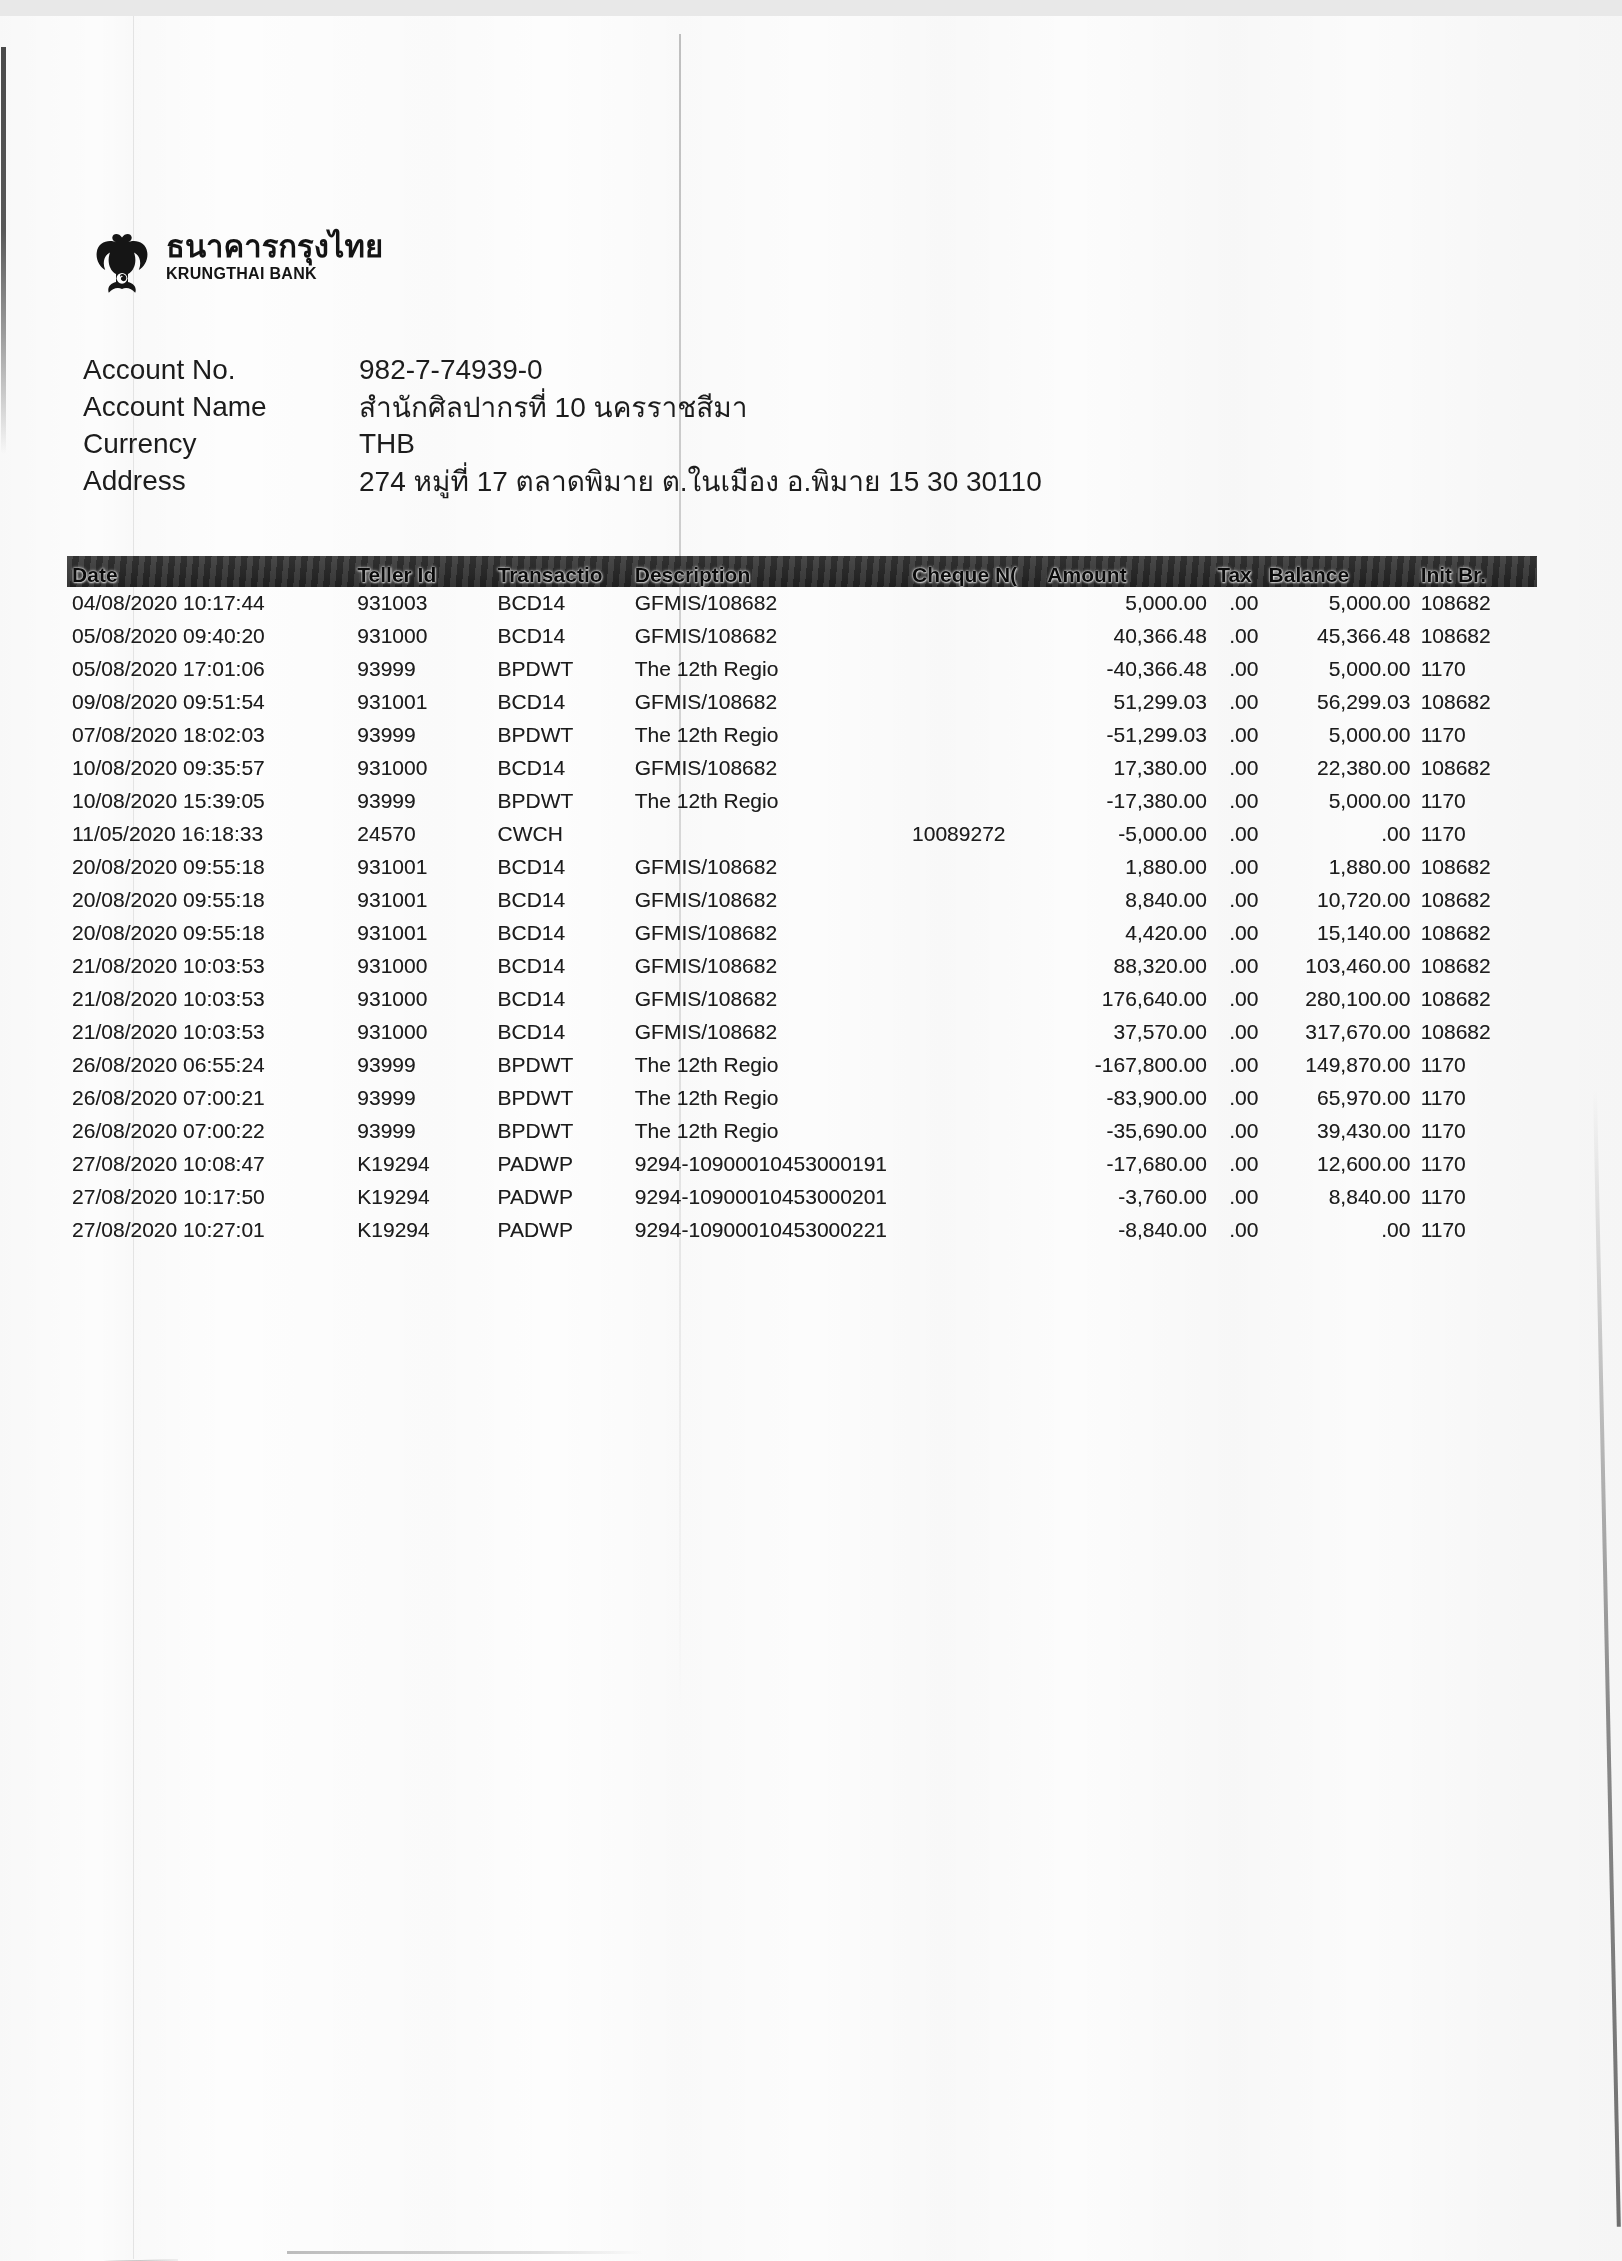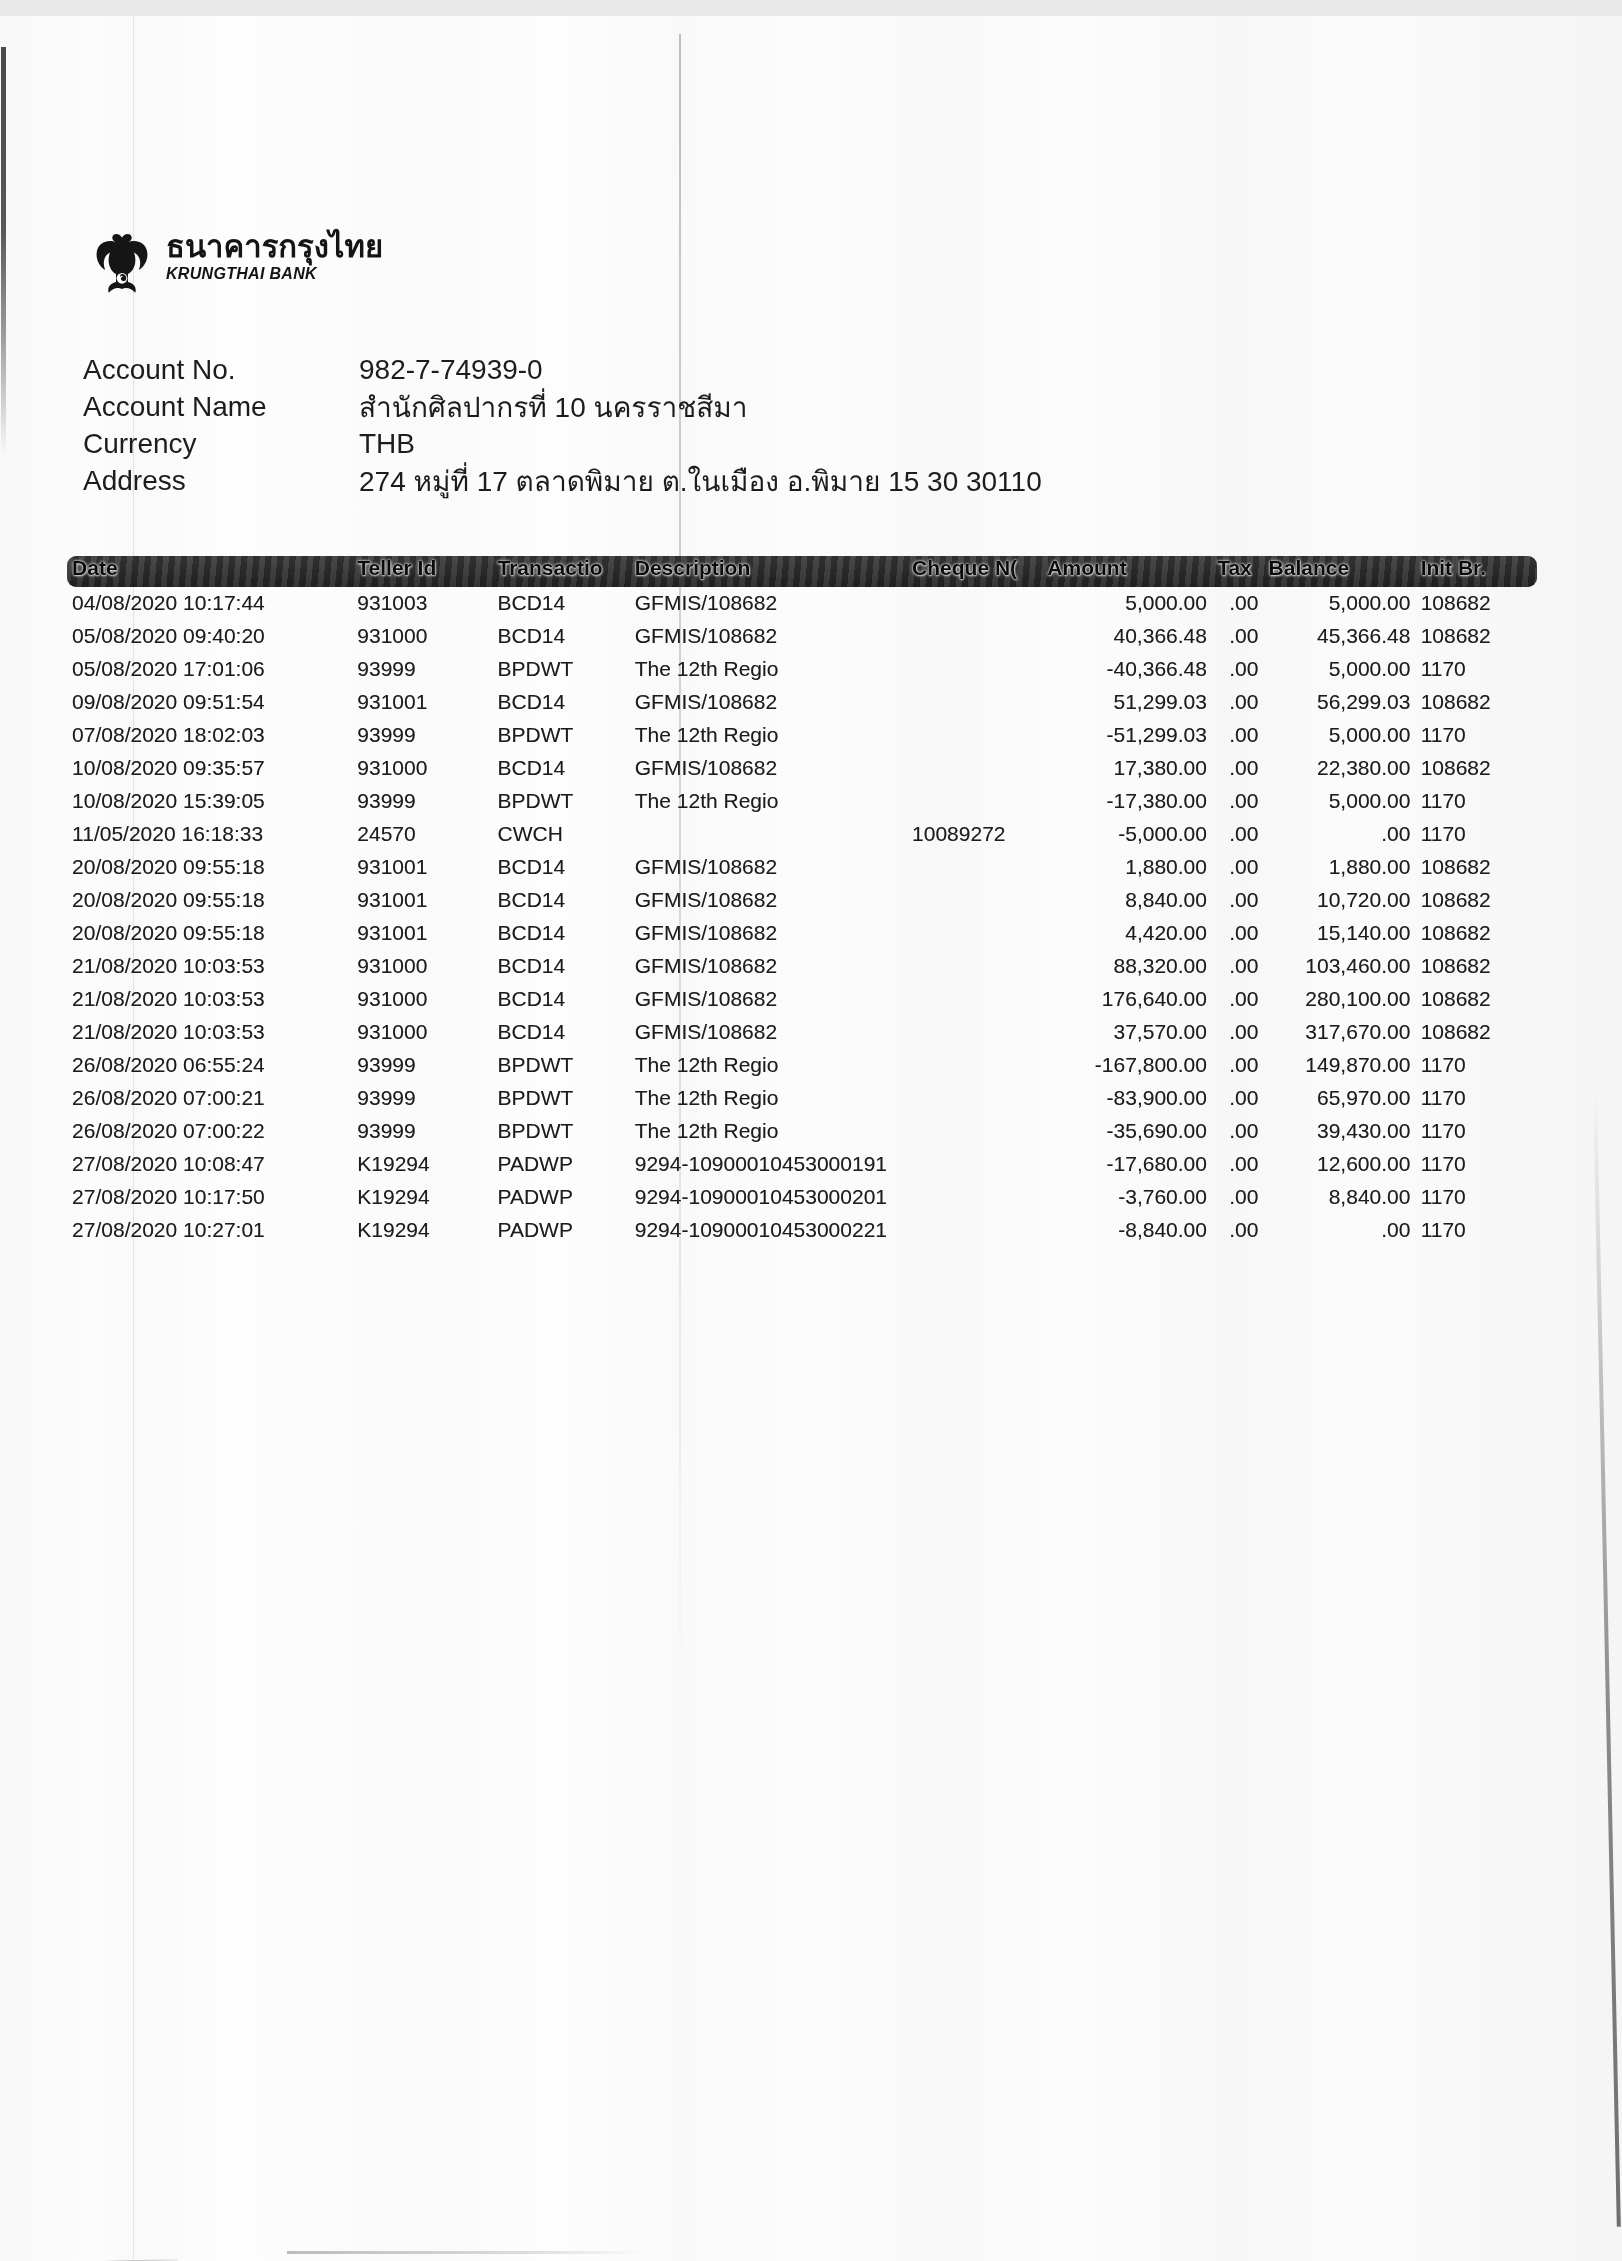--- a/index.html
+++ b/index.html
@@ -31,37 +31,36 @@
     transform:rotate(-1.2deg);transform-origin:top left;
     background:linear-gradient(to bottom,rgba(140,140,140,0) 0%,rgba(130,130,130,0.45) 25%,#8a8a8a 55%,#6e6e6e 100%);}
   .streak-bottom-h{position:absolute;left:287px;top:2235px;width:356px;height:2.5px;
     background:linear-gradient(90deg,rgba(110,110,110,0.45),rgba(130,130,130,0.25) 70%,rgba(130,130,130,0));}
   .streak-bottom-l{position:absolute;left:29px;top:2245px;width:149px;height:2.5px;
     transform:rotate(-1.6deg);background:linear-gradient(90deg,#5c5c5c,rgba(120,120,120,0.1));}
   
   .logo{position:absolute;left:92px;top:215px;display:flex;align-items:flex-start;}
   .logo-bird{width:60px;height:73px;margin-right:14px;}
   .logo-text .th{font-size:31px;font-weight:bold;letter-spacing:0px;line-height:1.0;color:#141414;}
-  .logo-text .en{font-size:16px;font-weight:bold;letter-spacing:0.3px;margin-top:2.5px;color:#141414;font-style:italic;}
+  .logo-text .en{font-size:16px;font-weight:bold;letter-spacing:0.3px;margin-top:2.5px;color:#141414;}
   
   .account-block{position:absolute;left:83px;top:335px;font-size:28px;}
   .acct-row{display:flex;height:37px;align-items:center;}
   .acct-label{width:276px;}
   .acct-value{white-space:nowrap;}
   
   .tbl{position:absolute;left:67px;top:540px;width:1470px;font-size:21px;}
   .t-head{
-    display:flex;height:30.5px;align-items:flex-start;
+    display:flex;height:30.5px;align-items:flex-end;
     background:
       repeating-linear-gradient(95deg,rgba(255,255,255,0.07) 0 5.7px,rgba(0,0,0,0.18) 5.7px 12px),
       linear-gradient(#3c3c3c,#262626);
     color:#0b0b0b;
     text-shadow:0 0 3.2px rgba(255,255,255,0.95),0 0 1.3px rgba(255,255,255,0.9),0.6px 0.6px 1.9px rgba(255,255,255,0.6);
     font-weight:bold;
-    border-radius:9px;
   }
   .t-body{}
   .t-row{display:flex;height:33px;align-items:center;
     text-shadow:0 0 0.6px rgba(20,20,20,0.35);}
   .cell{white-space:nowrap;overflow:visible;box-sizing:border-box;padding:0 5.1px;}
   .c-date{width:289px;}
   .c-teller{width:142px;}
   .c-transaction{width:139px;}
   .c-description{width:281px;}
   .c-cheque{width:137px;}

